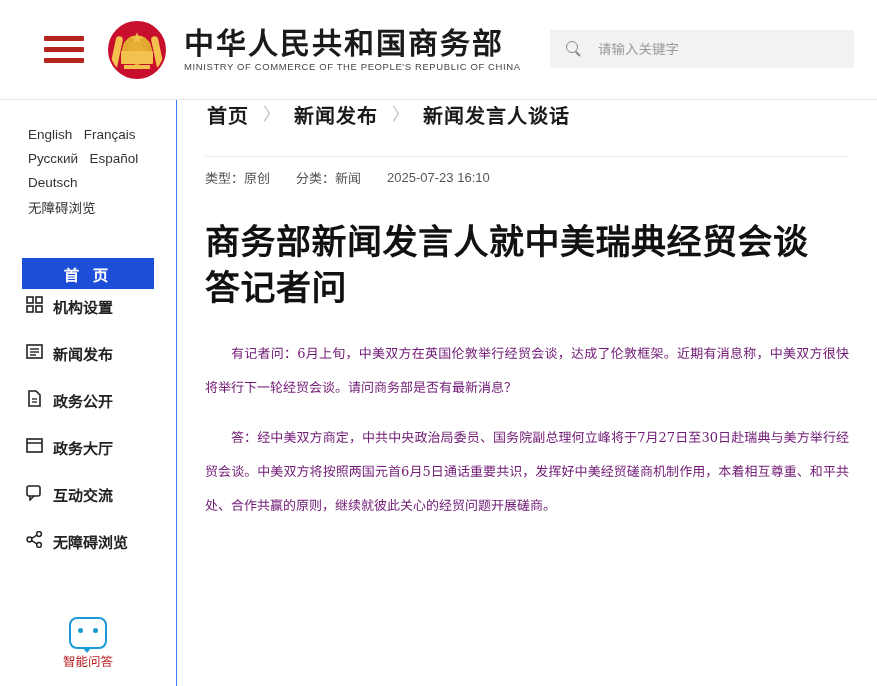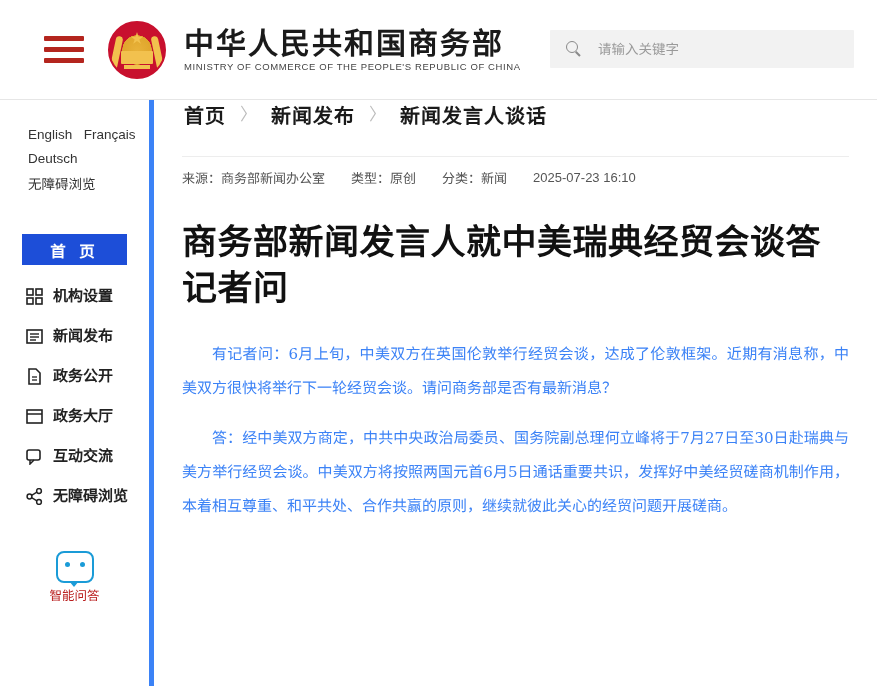--- a/index.html
+++ b/index.html
@@ -153,23 +153,23 @@
   .search-input::placeholder { color: #9a9a9a; }
 
   
   .layout {
     display: flex;
     height: 586px;
   }
 
   
   .sidebar {
-    width: 154px;
+    width: 177px;
     flex: none;
-    border-right: 5px solid #3b82f6;
+    border-right: 1px solid #3b82f6;
     box-sizing: border-box;
     padding-top: 22px;
   }
   .lang-list {
     padding-left: 28px;
     line-height: 23px;
   }
   .lang-list a {
     color: #333;
     font-size: 13.5px;
@@ -195,28 +195,29 @@
     font-size: 15.5px;
     font-weight: bold;
     letter-spacing: 4px;
     display: flex;
     align-items: center;
     justify-content: center;
     font-family: "DejaVu Serif", "Liberation Serif", serif;
   }
   .nav-item {
     display: flex;
-    align-items: flex-end;
+    align-items: flex-start;
     height: 40px;
     padding-left: 26px;
     font-size: 15px;
     color: #222;
     font-family: "DejaVu Serif", "Liberation Serif", serif;
     font-weight: bold;
     cursor: pointer;
+    margin-top: 7px;
   }
   .nav-item .ico {
     width: 17px;
     height: 17px;
     margin-right: 10px;
     flex: none;
     display: inline-block;
   }
   .nav-item svg { display: block; }
 
@@ -303,23 +304,23 @@
     font-weight: bold;
     color: #111;
     line-height: 46px;
     letter-spacing: 0.5px;
     margin-top: 22px;
     margin-bottom: 26px;
     padding-right: 10px;
   }
   .article-body p {
     font-family: "DejaVu Serif", "Liberation Serif", serif;
-    font-size: 15px;
+    font-size: 13px;
     line-height: 34px;
-    color: #3b82f6;
+    color: #701a75;
     margin: 0 0 16px 0;
     text-indent: 2em;
     text-align: justify;
   }
 </style>
 </head>
 <body>
 
 <div class="header">
   <div class="hamburger">
@@ -346,20 +347,24 @@
   </div>
 </div>
 
 <div class="layout">
 
   <div class="sidebar">
     <div class="lang-list">
       <div class="lang-row">
         <a href="#">English</a>
         <a href="#">Français</a>
+      </div>
+      <div class="lang-row">
+        <a href="#">Русский</a>
+        <a href="#">Español</a>
       </div>
       <div class="lang-row">
         <a href="#">Deutsch</a>
       </div>
       <a href="#" class="lang-barrier">无障碍浏览</a>
     </div>
 
     <div class="nav">
       <div class="nav-home">首 页</div>
 
@@ -445,23 +450,20 @@
 
     <div class="breadcrumb">
       <a href="#" class="crumb">首页</a>
       <span class="crumb-sep">〉</span>
       <a href="#" class="crumb">新闻发布</a>
       <span class="crumb-sep">〉</span>
       <a href="#" class="crumb">新闻发言人谈话</a>
     </div>
 
     <div class="meta-bar">
-      <span class="meta-item">
-        <span>来源：</span><span>商务部新闻办公室</span>
-      </span>
       <span class="meta-item">
         <span>类型：</span><span>原创</span>
       </span>
       <span class="meta-item">
         <span>分类：</span><span>新闻</span>
       </span>
       <span class="meta-item">2025-07-23 16:10</span>
     </div>
 
     <h1 class="article-title">商务部新闻发言人就中美瑞典经贸会谈答记者问</h1>

